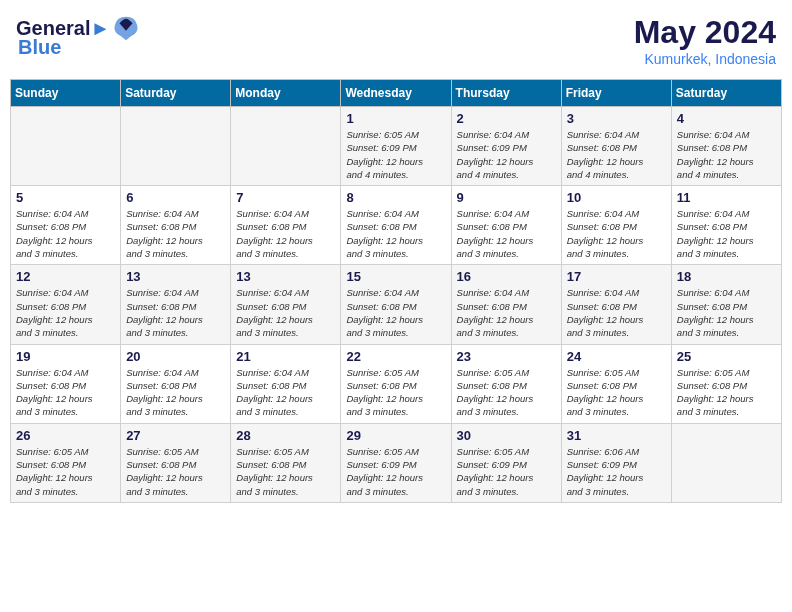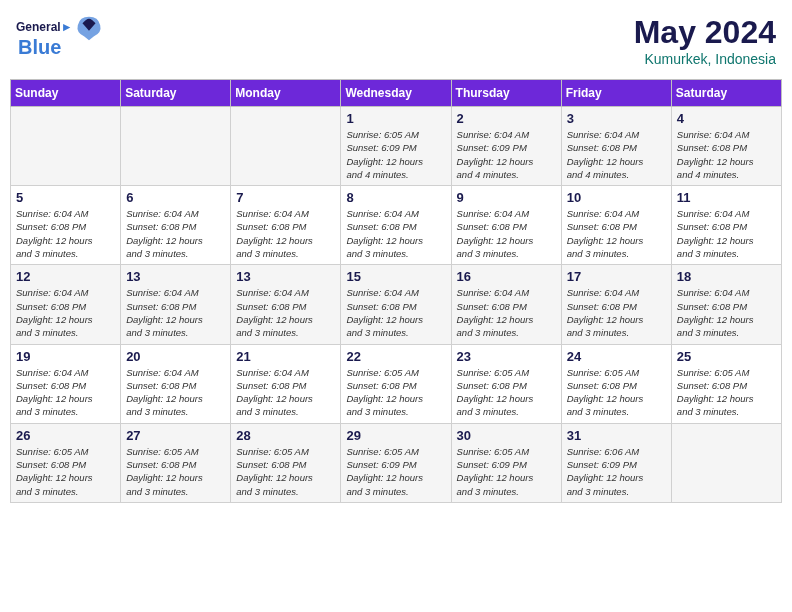--- a/index.html
+++ b/index.html
@@ -15,21 +15,21 @@
       justify-content: space-between;
       align-items: flex-start;
       margin-bottom: 8px;
       padding: 4px 6px;
     }
     .logo {
       display: flex;
       align-items: center;
     }
     .logo-text {
-      font-size: 12px;
+      font-size: 20px;
       font-weight: bold;
       color: #1a1a4e;
       line-height: 1.1;
     }
     .logo-text span {
       color: #3a7bd5;
     }
     .logo-icon {
       width: 28px;
       height: 28px;
@@ -39,28 +39,28 @@
       text-align: right;
     }
     .month-title {
       font-size: 32px;
       font-weight: bold;
       color: #1a1a4e;
       text-align: center;
     }
     .subtitle {
       font-size: 14px;
-      color: #0f766e;
+      color: #3b82f6;
     }
     table {
       width: 100%;
       border-collapse: collapse;
     }
     thead tr th {
-      background-color: #6d28d9;
+      background-color: #0369a1;
       color: #fff;
       font-size: 12px;
       font-weight: bold;
       padding: 6px 4px;
       text-align: left;
       border: 1px solid #c0c0c0;
     }
     tbody tr td {
       vertical-align: top;
       border: 1px solid #d0d0d0;

